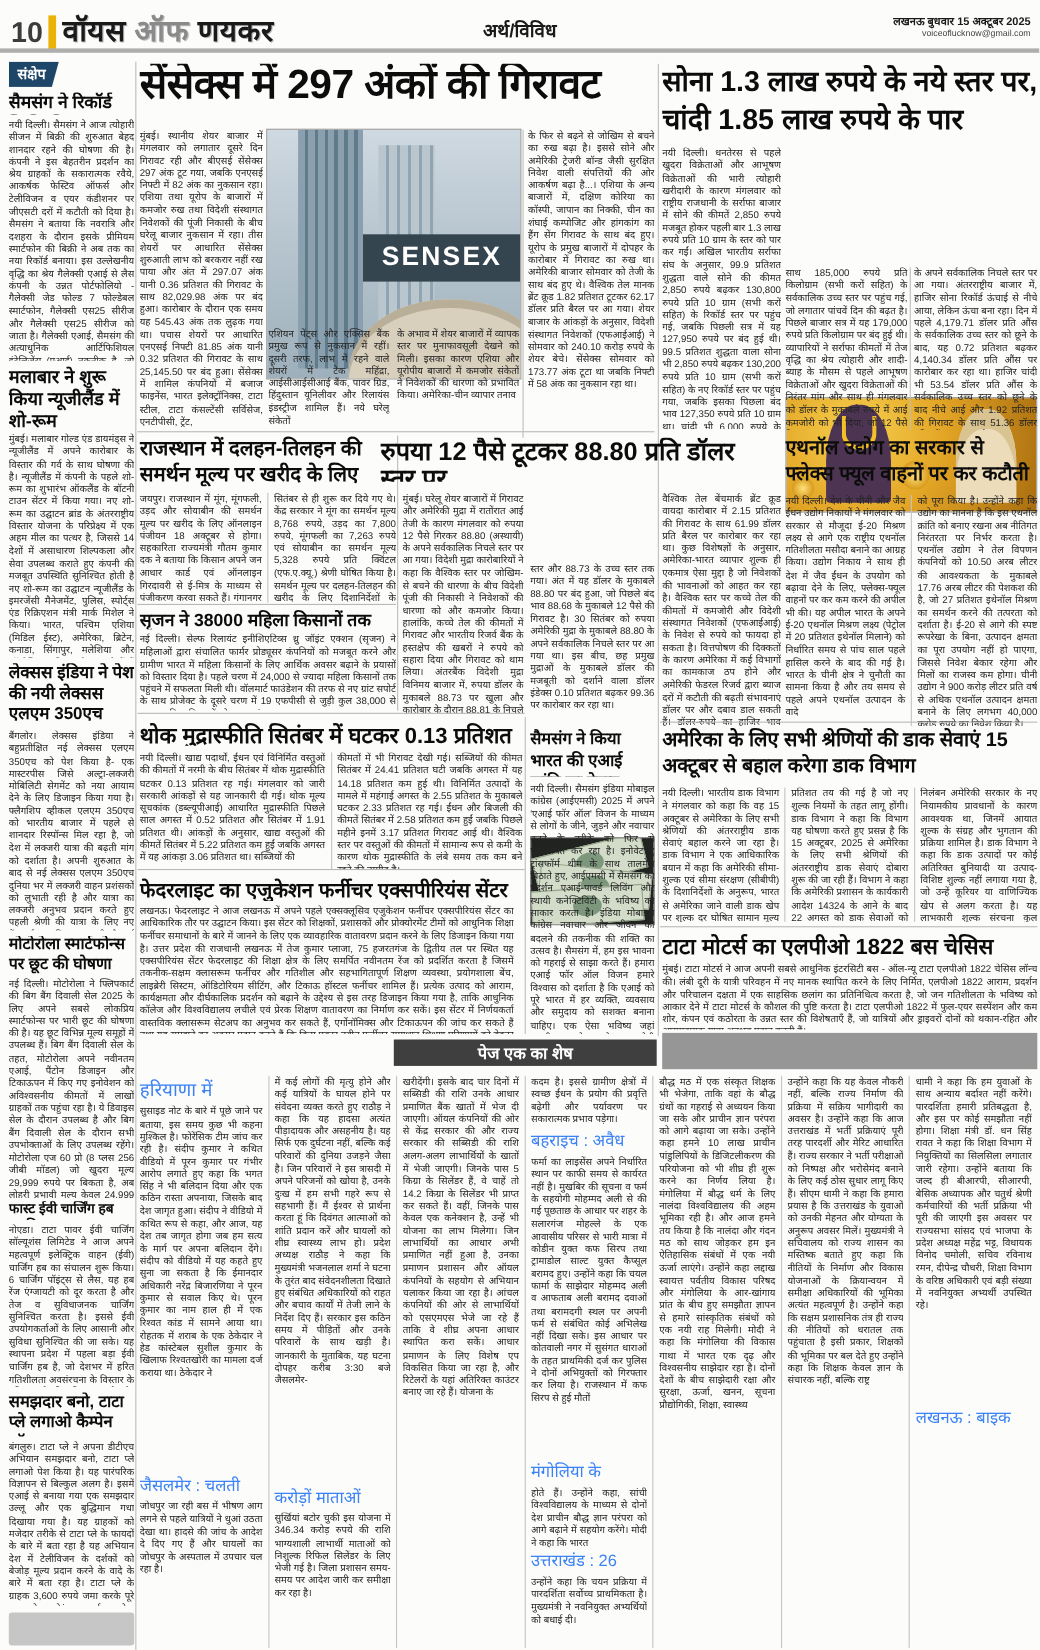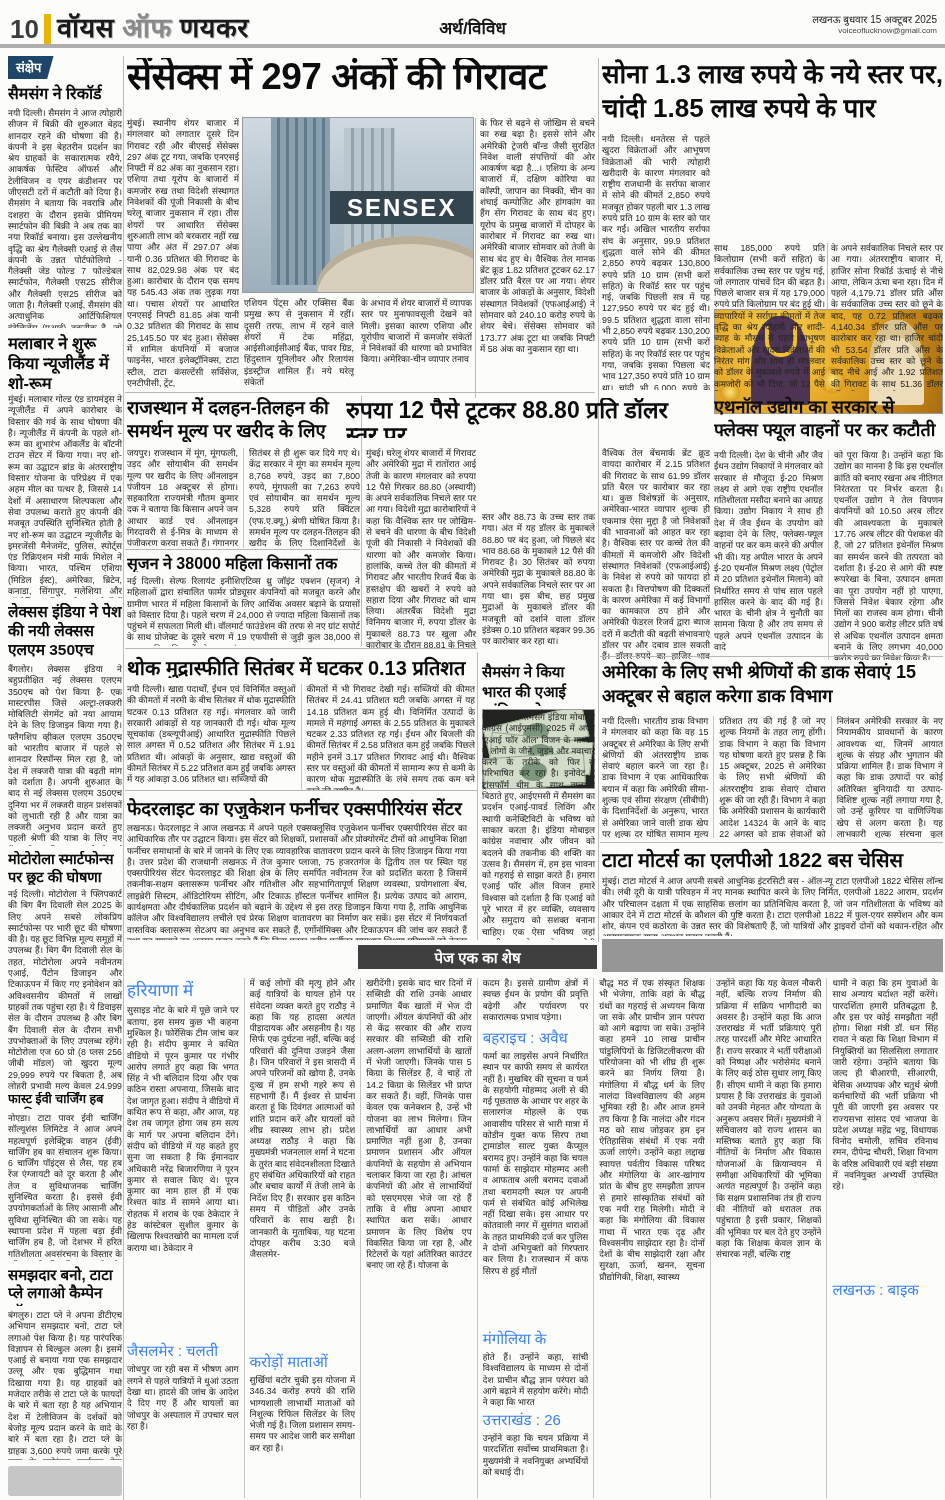--- a/index.html
+++ b/index.html
@@ -15,21 +15,21 @@
   .cols { display:flex; height:100%; }
   .c { flex:1; padding:0 5px; overflow:hidden; }
   .c:first-child { padding-left:0; }
   .c:last-child { padding-right:0; }
   .c + .c { border-left:1px solid #c4c4c4; }
   
   .pageno { font-size:26px; font-weight:bold; color:#3c3c3c; border-right:7px solid #eab308; padding-right:5px; }
   .papername { font-size:27px; font-weight:bold; letter-spacing:0.5px;
                text-shadow:1px 1px 0 #bdbdbd; }
   .section-lbl { font-size:17px; font-weight:bold; }
-  .dateline { font-size:10px; font-weight:normal; text-align:right; }
+  .dateline { font-size:10px; font-weight:bold; text-align:right; }
   .email { font-size:8px; color:#444; text-align:right; }
   .thickrule { position:absolute; left:0; top:44px; width:945px; height:4px; background:#aeaeae; }
   
   .brief-tab { background:#1e4668; color:#fff; font-weight:bold; font-size:13px;
                padding:2px 12px 3px 8px; display:inline-block;
                clip-path:polygon(0 0,100% 0,86% 100%,0 100%); }
   .sb-h { font-weight:bold; font-size:14.5px; line-height:1.22; color:#0c0c0c; overflow:hidden; }
   
   .ph { overflow:hidden; position:relative; border:1px solid #9a9a9a; }
   .ph-sensex { background:linear-gradient(180deg,#cfd9e1 0%,#b7c5cf 45%,#9db0bb 100%); }
@@ -108,21 +108,21 @@
 <div class="abs sb-h" style="left:8px;top:1092px;width:114px;height:17px;font-size:12.5px;">फास्ट ईवी चार्जिंग हब स्थापित</div>
 <div class="abs body-txt" style="left:8px;top:1113px;width:114px;height:148px;">नोएडा। टाटा पावर ईवी चार्जिंग सॉल्यूशंस लिमिटेड ने आज अपने महत्वपूर्ण इलेक्ट्रिक वाहन (ईवी) चार्जिंग हब का संचालन शुरू किया। 6 चार्जिंग पॉइंट्स से लैस, यह हब रेंज एंग्जायटी को दूर करता है और तेज व सुविधाजनक चार्जिंग सुनिश्चित करता है। इससे ईवी उपयोगकर्ताओं के लिए आसानी और सुविधा सुनिश्चित की जा सके। यह स्थापना प्रदेश में पहला बड़ा ईवी चार्जिंग हब है, जो देशभर में हरित गतिशीलता अवसंरचना के विस्तार के प्रति कंपनी की प्रतिबद्धता को और मजबूत करता है।</div>
 
 <div class="abs sb-h" style="left:8px;top:1266px;width:114px;height:40px;font-size:15px;">समझदार बनो, टाटा प्ले लगाओ कैम्पेन लॉन्च</div>
 <div class="abs body-txt" style="left:8px;top:1310px;width:114px;height:150px;">बंगलुरु। टाटा प्ले ने अपना डीटीएच अभियान समझदार बनो, टाटा प्ले लगाओ पेश किया है। यह पारंपरिक विज्ञापन से बिल्कुल अलग है। इसमें एआई से बनाया गया एक समझदार उल्लू और एक बुद्धिमान गधा दिखाया गया है। यह ग्राहकों को मजेदार तरीके से टाटा प्ले के फायदों के बारे में बता रहा है यह अभियान देश में टेलीविजन के दर्शकों को बेजोड़ मूल्य प्रदान करने के वादे के बारे में बता रहा है। टाटा प्ले के ग्राहक 3,600 रुपये जमा करके पूरे मूल्य के मनोरंजन कार्यक्रम देख सकते हैं।</div>
 
 <div class="abs sb-ad" style="left:8px;top:1466px;width:114px;height:30px;"></div>
 
 <div class="abs hl" style="left:127px;top:58px;width:468px;height:56px;font-size:37px;line-height:1.05;letter-spacing:-0.5px;">सेंसेक्स में 297 अंकों की गिरावट</div>
 
-<div class="abs ph ph-sensex" style="left:242px;top:117px;width:232px;height:176px;">
+<div class="abs ph ph-sensex" style="left:242px;top:117px;width:232px;height:228px;">
   <div class="twr1"></div>
   <div class="twr2"></div>
   <div class="sensex-sign">SENSEX</div>
   <div class="bldg-curve"></div>
 </div>
 
 <div class="abs body-txt" style="left:127px;top:118px;width:112px;height:280px;">मुंबई। स्थानीय शेयर बाजार में मंगलवार को लगातार दूसरे दिन गिरावट रही और बीएसई सेंसेक्स 297 अंक टूट गया, जबकि एनएसई निफ्टी में 82 अंक का नुकसान रहा। एशिया तथा यूरोप के बाजारों में कमजोर रुख तथा विदेशी संस्थागत निवेशकों की पूंजी निकासी के बीच घरेलू बाजार नुकसान में रहा। तीस शेयरों पर आधारित सेंसेक्स शुरुआती लाभ को बरकरार नहीं रख पाया और अंत में 297.07 अंक यानी 0.36 प्रतिशत की गिरावट के साथ 82,029.98 अंक पर बंद हुआ। कारोबार के दौरान एक समय यह 545.43 अंक तक लुढ़क गया था। पचास शेयरों पर आधारित एनएसई निफ्टी 81.85 अंक यानी 0.32 प्रतिशत की गिरावट के साथ 25,145.50 पर बंद हुआ। सेंसेक्स में शामिल कंपनियों में बजाज फाइनेंस, भारत इलेक्ट्रॉनिक्स, टाटा स्टील, टाटा कंसल्टेंसी सर्विसेज, एनटीपीसी, ट्रेंट,</div>
 <div class="abs body-txt" style="left:244px;top:298px;width:110px;height:100px;">एशियन पेंट्स और एक्सिस बैंक प्रमुख रूप से नुकसान में रहीं। दूसरी तरफ, लाभ में रहने वाले शेयरों में टेक महिंद्रा, आईसीआईसीआई बैंक, पावर ग्रिड, हिंदुस्तान यूनिलीवर और रिलायंस इंडस्ट्रीज शामिल हैं। नये घरेलू संकेतों</div>
 <div class="abs body-txt" style="left:361px;top:298px;width:111px;height:100px;">के अभाव में शेयर बाजारों में व्यापक स्तर पर मुनाफावसूली देखने को मिली। इसका कारण एशिया और यूरोपीय बाजारों में कमजोर संकेतों ने निवेशकों की धारणा को प्रभावित किया। अमेरिका-चीन व्यापार तनाव</div>
 <div class="rule-v" style="left:475px;top:118px;height:280px;"></div>

